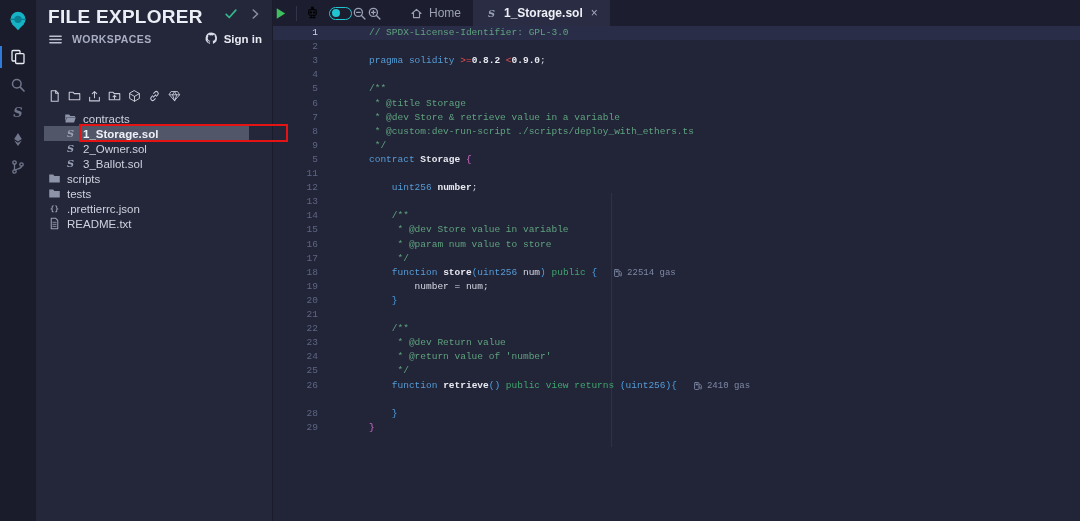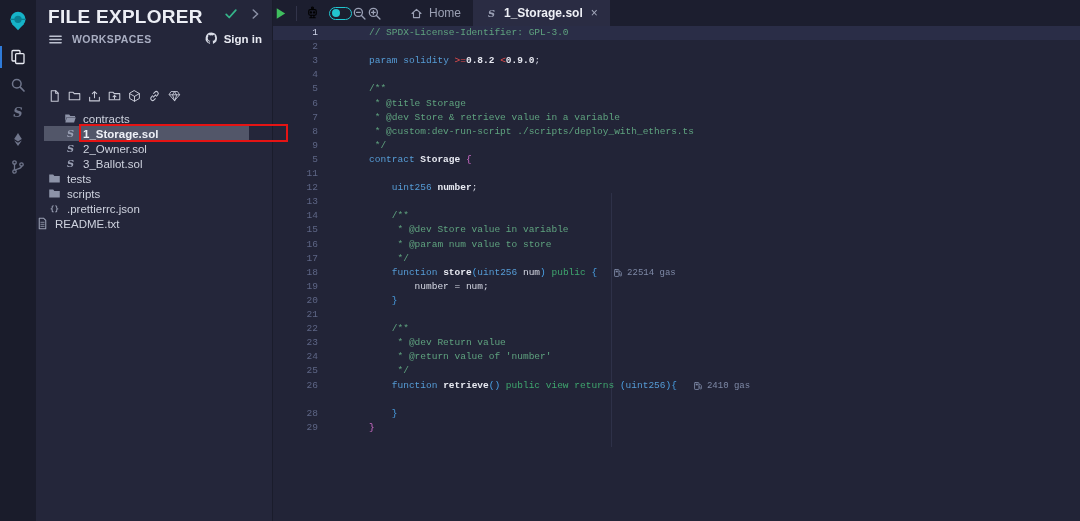--- a/index.html
+++ b/index.html
@@ -249,39 +249,39 @@
             </svg>
           </span>
           <span class="lbl">3_Ballot.sol</span>
         </div>
         <div class="row" style="padding-left: 12px;">
           <span class="ic folder" style="width: 13px; height: 13px;">
             <svg viewBox="0 0 16 16" fill="currentColor">
               <path d="M1.5 3.2h4.9l1.4 1.6h6.7v8h-13z"></path>
             </svg>
           </span>
-          <span class="lbl">tests</span>
+          <span class="lbl">scripts</span>
         </div>
         <div class="row" style="padding-left: 12px;">
           <span class="ic folder" style="width: 13px; height: 13px;">
             <svg viewBox="0 0 16 16" fill="currentColor">
               <path d="M1.5 3.2h4.9l1.4 1.6h6.7v8h-13z"></path>
             </svg>
           </span>
-          <span class="lbl">scripts</span>
+          <span class="lbl">tests</span>
         </div>
         <div class="row" style="padding-left: 12px;">
           <span class="ic " style="width: 13px; height: 13px;">
             <svg viewBox="0 0 16 16">
               <text x="8" y="11.5" text-anchor="middle" font-size="9" font-weight="bold" fill="currentColor" font-family="DejaVu Sans Mono,monospace">{}</text>
             </svg>
           </span>
           <span class="lbl">.prettierrc.json</span>
         </div>
-        <div class="row" style="padding-left: 0;">
+        <div class="row" style="padding-left: 12px;">
           <span class="ic " style="width: 13px; height: 13px;">
             <svg viewBox="0 0 16 16">
               <path d="M4 1.5h5.2l2.8 2.8v10.2H4z" stroke="currentColor" fill="none" stroke-linecap="round" stroke-linejoin="round" stroke-width="1.3"></path>
               <path d="M6 6.5h4M6 9h4M6 11.5h4" stroke="currentColor" fill="none" stroke-linecap="round" stroke-linejoin="round" stroke-width="1"></path>
             </svg>
           </span>
           <span class="lbl">README.txt</span>
         </div>
       </div>
     <div id="annotation-box"></div>
@@ -350,21 +350,21 @@
     <div class="cl active" style="top: 0px;">
           <span class="ln">1</span>
           <pre><span class="tk-c">// SPDX-License-Identifier: GPL-3.0</span></pre>
         </div>
         <div class="cl" style="top: 14.1px;">
           <span class="ln">2</span>
           <pre></pre>
         </div>
         <div class="cl" style="top: 28.2px;">
           <span class="ln">3</span>
-          <pre><span class="tk-k">param</span><span class="tk-p"> </span><span class="tk-k">solidity</span><span class="tk-p"> </span><span class="tk-o">&gt;=</span><span class="tk-b">0.8.2</span><span class="tk-p"> </span><span class="tk-o">&lt;</span><span class="tk-b">0.9.0</span><span class="tk-p">;</span></pre>
+          <pre><span class="tk-k">pragma</span><span class="tk-p"> </span><span class="tk-k">solidity</span><span class="tk-p"> </span><span class="tk-o">&gt;=</span><span class="tk-b">0.8.2</span><span class="tk-p"> </span><span class="tk-o">&lt;</span><span class="tk-b">0.9.0</span><span class="tk-p">;</span></pre>
         </div>
         <div class="cl" style="top: 42.3px;">
           <span class="ln">4</span>
           <pre></pre>
         </div>
         <div class="cl" style="top: 56.4px;">
           <span class="ln">5</span>
           <pre><span class="tk-c">/**</span></pre>
         </div>
         <div class="cl" style="top: 70.5px;">

